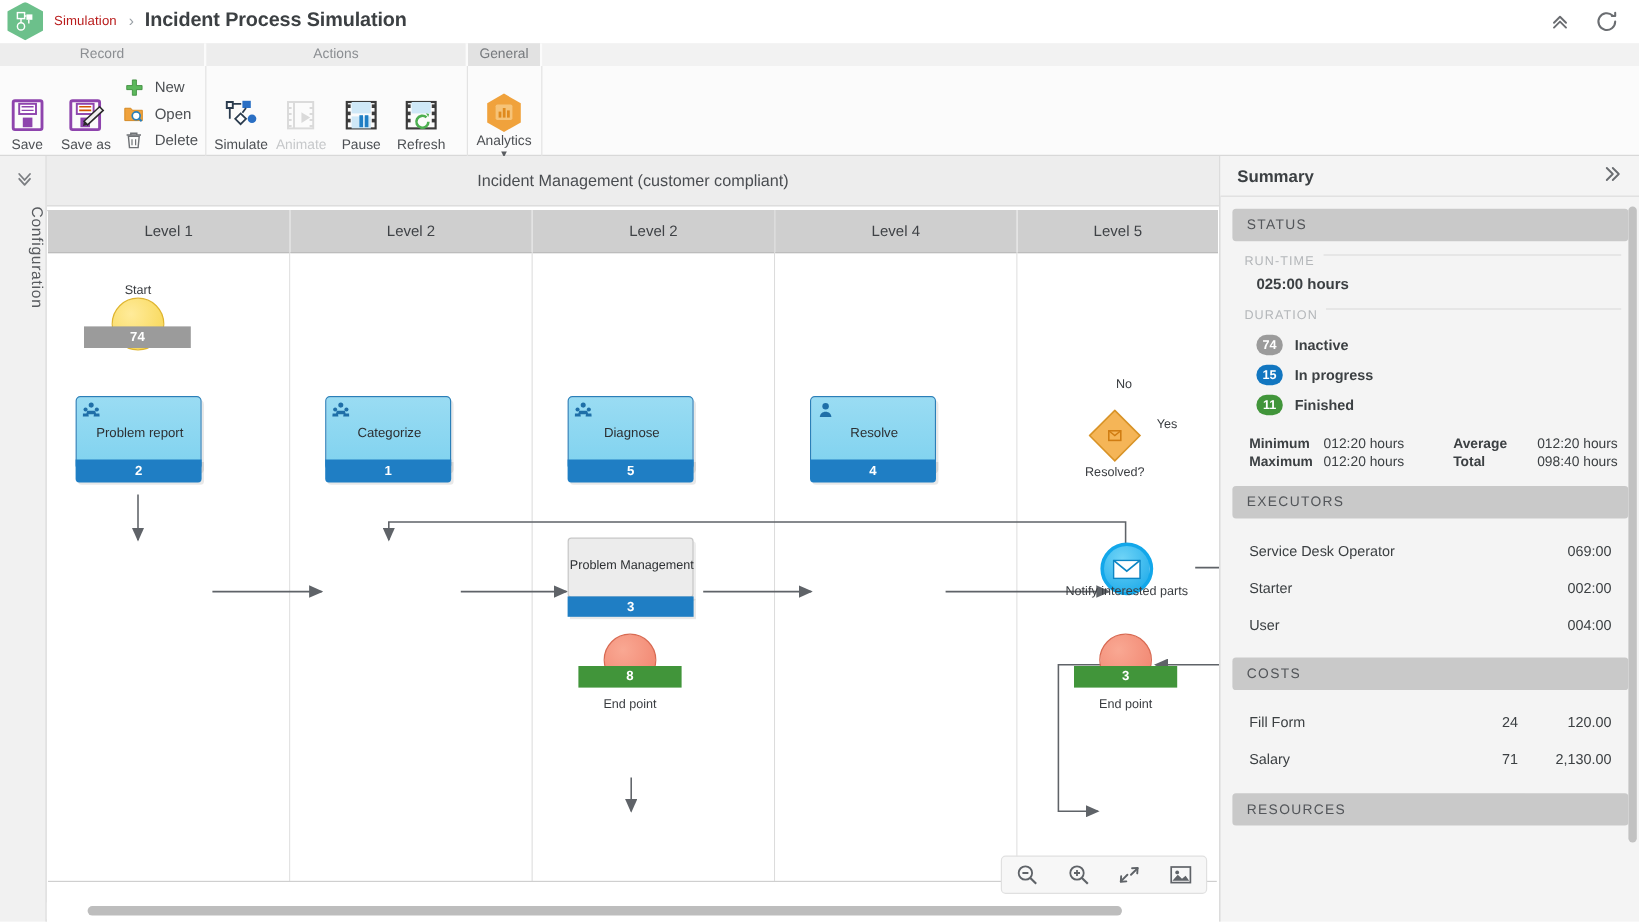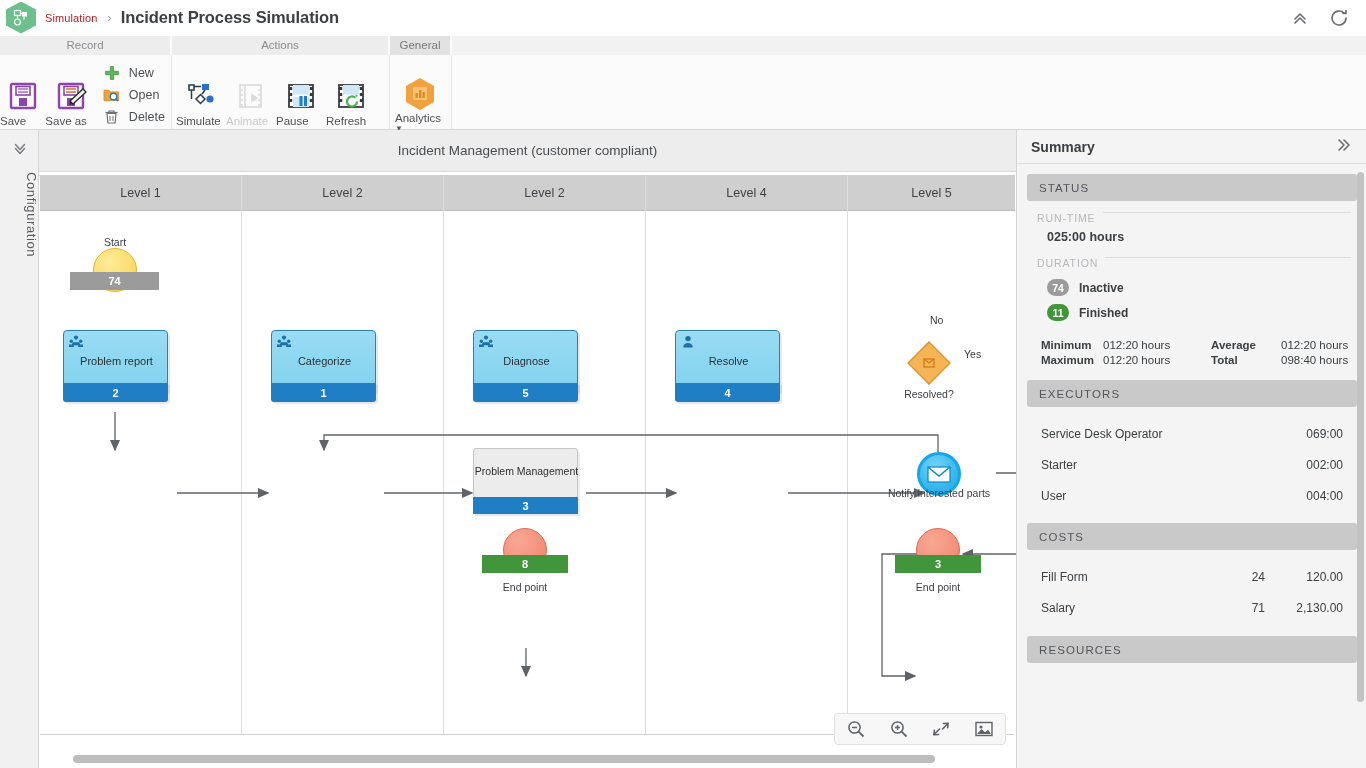--- a/index.html
+++ b/index.html
@@ -53,21 +53,21 @@
     background: #ededed; border-right: 2px solid #fbfbfb;
   }
   .rtab.sel { background: #e2e2e2; color: #76797d; }
   .rtab.spacer { background: #f2f2f2; flex: 1; border-right: none; }
   .ribbon-body { position: absolute; left: 0; top: 19px; height: 75px; width: 100%; display: flex; }
   .rgroup { height: 75px; border-right: 1px solid #e3e3e3; display: flex; align-items: flex-start; }
   .rgroup.noborder { border-right: none; }
 
   .bigbtn {
     width: 50px; height: 72px; padding-top: 22px;
-    display: flex; flex-direction: column; 
+    display: flex; flex-direction: column; align-items: center;
     cursor: pointer; user-select: none;
   }
   .bigbtn .glyph { height: 42px; display: flex; align-items: center; justify-content: center; }
   .bigbtn .lbl { font-size: 11.5px; color: #4d5054; margin-top: 1px; }
   .bigbtn.disabled { cursor: default; }
   .bigbtn.disabled .lbl { color: #c6c8ca; }
   .bigbtn.wide { width: 58px; }
 
   .smallcol { display: flex; flex-direction: column; padding-top: 7px; margin-left: 3px; }
   .smallbtn {
@@ -656,20 +656,24 @@
     <div class="runtime-val">025:00 hours</div>
 
     <div class="subhead">
       <span>DURATION</span>
       <span class="rule"></span>
     </div>
     <div class="inst-row">
       <span class="badge" style="background:#9b9b9b">74</span>
       <span class="nm">Inactive</span>
     </div>
+    <div class="inst-row">
+      <span class="badge" style="background:#1276c0">15</span>
+      <span class="nm">In progress</span>
+    </div>
     <div class="inst-row" style="margin-bottom:12px">
       <span class="badge" style="background:#41953a">11</span>
       <span class="nm">Finished</span>
     </div>
 
     <div class="dur-grid">
       <span class="k">Minimum</span>
       <span class="v">012:20 hours</span>
       <span class="k">Average</span>
       <span class="v">012:20 hours</span>

